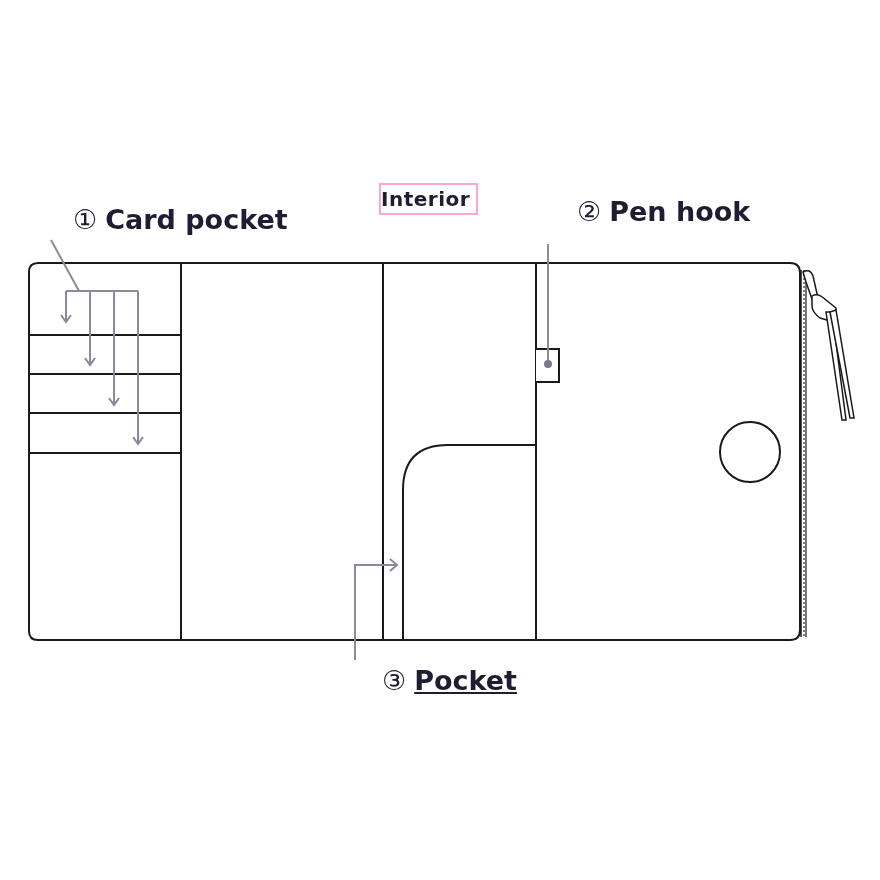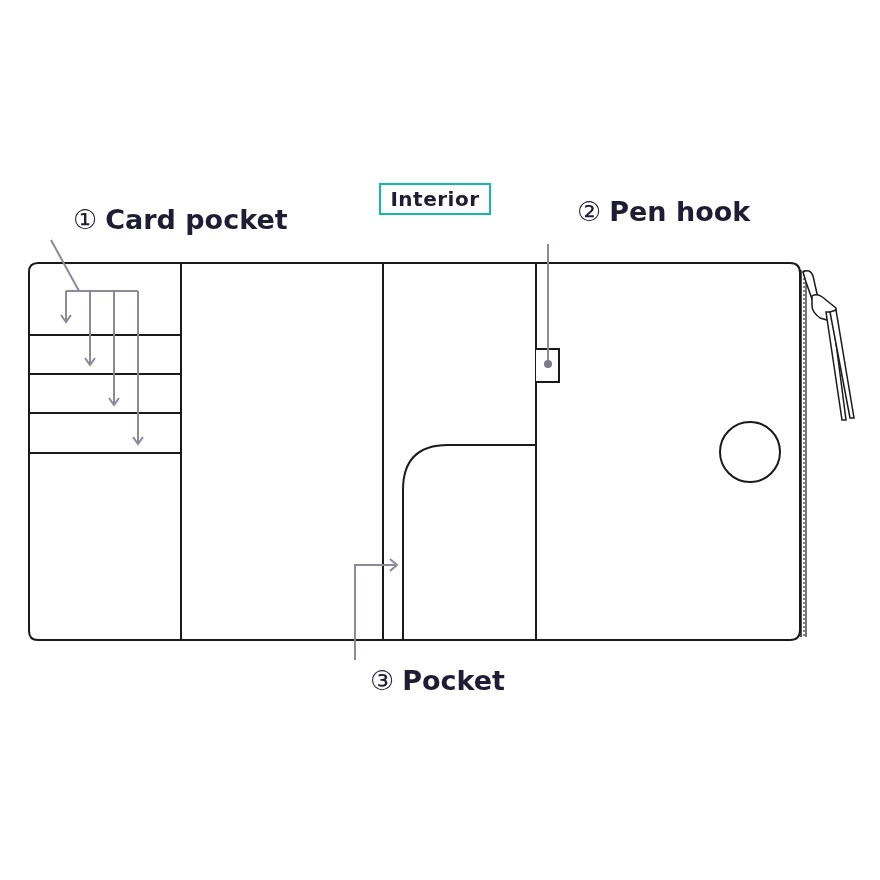--- a/index.html
+++ b/index.html
@@ -16,24 +16,24 @@
       margin-left: 45px;
     }
     .num {
       display: inline-block;
       font-weight: normal;
       margin-right: 8px;
     }
     .title-box {
       position: absolute;
       left: 379px; top: 183px;
-      width: 112px; height: 32px;
-      border: 2px solid #14b8a6;
+      width: 99px; height: 32px;
+      border: 2px solid #f9a8d4;
       box-sizing: border-box;
-      display: flex; align-items: center; justify-content: center;
+      display: flex; align-items: center; 
       font-family: "DejaVu Sans", sans-serif;
       font-weight: bold;
       font-size: 20px;
       color: #1e1d33;
       letter-spacing: 0.5px;
     }
   </style>
 </head>
 <body>
 
@@ -42,21 +42,21 @@
 </div>
 
 <div class="label" style="left:28px; top:206px;">
   <span class="num">①</span><span>Card pocket</span>
 </div>
 
 <div class="label" style="left:532px; top:198px;">
   <span class="num">②</span><span>Pen hook</span>
 </div>
 
-<div class="label" style="left:325px; top:667px;">
+<div class="label" style="left:337px; top:667px;text-decoration:underline;">
   <span class="num">③</span><span>Pocket</span>
 </div>
 
 <svg class="canvas" viewBox="0 0 880 880" xmlns="http://www.w3.org/2000/svg">
 
   <path d="M38 263 H790 Q800 263 800 273 V630 Q800 640 790 640 H38 Q29 640 29 631 V272 Q29 263 38 263 Z" fill="none" stroke="#1a1a1a" stroke-width="2"></path>
 
   <g>
     <line x1="801" y1="270" x2="801" y2="637" stroke="#1a1a1a" stroke-width="1.5"></line>
     <line x1="804" y1="270" x2="804" y2="637" stroke="#555" stroke-width="1.5" stroke-dasharray="2 2"></line>

